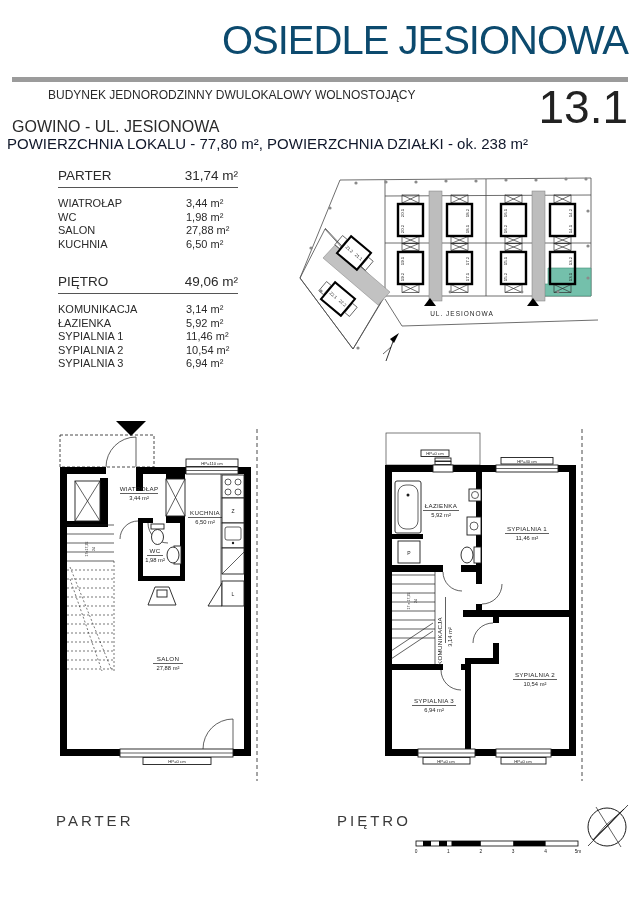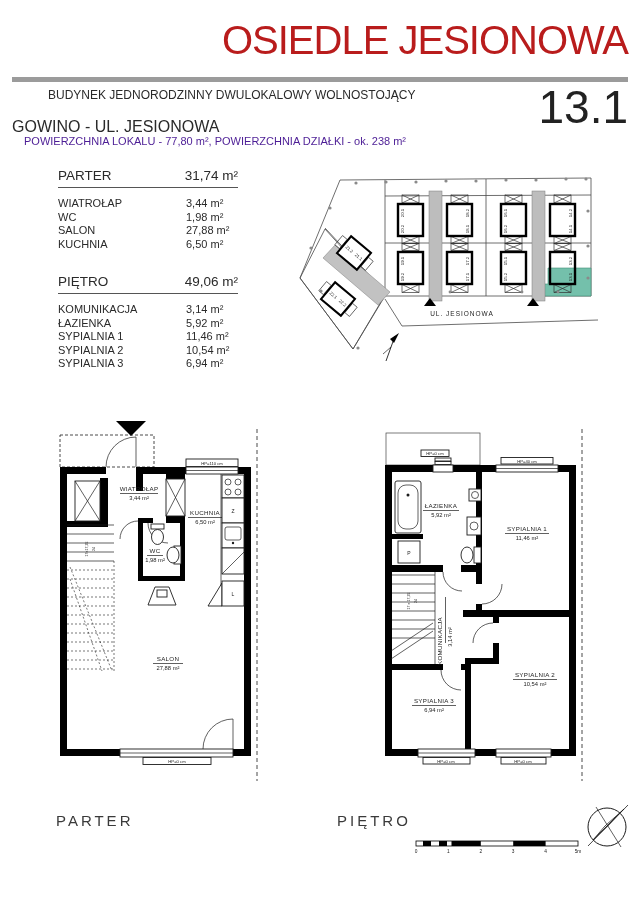--- a/index.html
+++ b/index.html
@@ -1,22 +1,22 @@
 <!DOCTYPE html>
 <html><head>
 <meta charset="utf-8">
 <style>
   html,body{margin:0;padding:0;}
   body{width:637px;height:902px;background:#fff;font-family:"Liberation Sans",sans-serif;color:#1c1c1c;position:relative;overflow:hidden;}
   .abs{position:absolute;}
-  .title{right:9px;top:18px;font-size:40px;letter-spacing:-1px;font-weight:400;color:#b91c1c;white-space:nowrap;}
+  .title{right:9px;top:18px;font-size:40px;letter-spacing:-1px;font-weight:400;color:#0c4a6e;white-space:nowrap;}
   .rule{left:12px;top:77px;width:616px;height:5px;background:#9b9b9b;}
   .sub1{left:20px;top:88px;font-size:12px;color:#2a2a2a;white-space:nowrap;margin-left:28px;}
   .sub2{left:12px;top:118px;font-size:16px;color:#2a2a2a;}
-  .sub3{left:24px;top:135px;font-size:11px;color:#4c1d95;}
+  .sub3{left:7px;top:135px;font-size:15px;color:#0f172a;}
   .unitnum{right:9px;top:80px;font-size:46px;font-weight:400;color:#222;}
   .floorblock{left:58px;width:180px;}
   .fb-head{display:flex;justify-content:space-between;font-size:13.5px;border-bottom:1.4px solid #555;padding-bottom:4px;color:#2a2a2a;}
   .fb-rooms{margin-top:9px;}
   .fb-row{display:flex;font-size:11px;line-height:13.5px;color:#2a2a2a;}
   .fb-row .rn{flex:1;}
   .fb-row .ra{width:52px;text-align:left;}
   .footlbl{font-size:15px;letter-spacing:3px;color:#3a3a3a;}
   svg{display:block;}
   svg text{font-family:"Liberation Sans",sans-serif;fill:#1c1c1c;}

